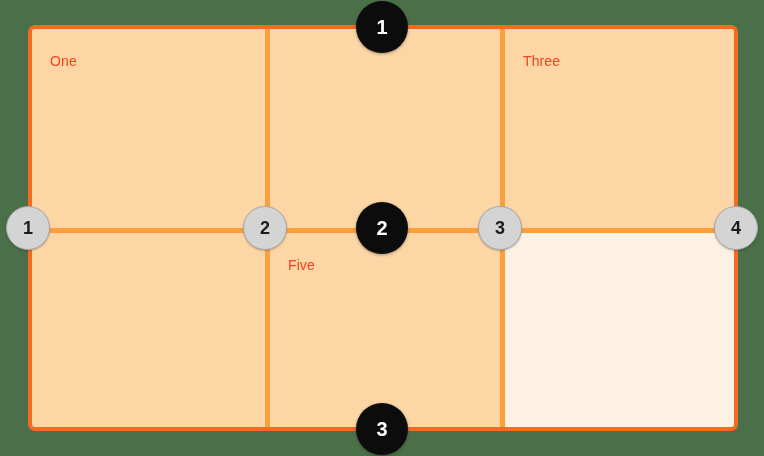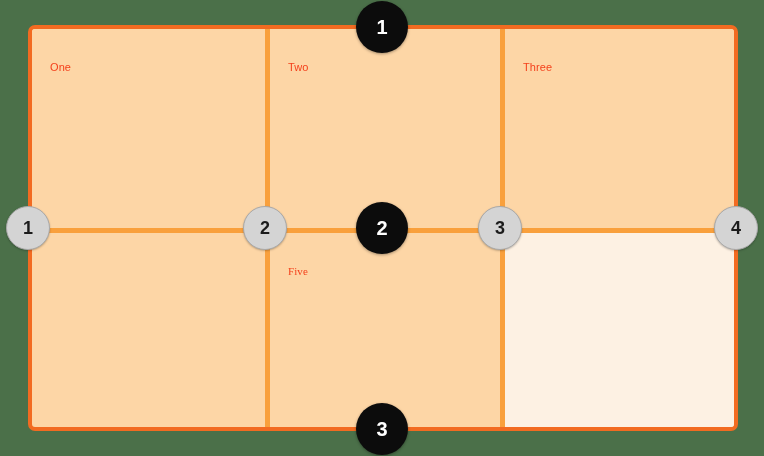--- a/index.html
+++ b/index.html
@@ -39,22 +39,22 @@
     box-sizing: border-box;
     background: #fdd6a6;
   }
   .cell.faded {
     background: #fdf1e3;
   }
 
   .cell-label {
     position: absolute;
     left: 18px;
-    top: 32px;
-    font-size: 11px;
+    top: 24px;
+    font-size: 14px;
     color: #f4411c;
     white-space: nowrap;
     letter-spacing: .1px;
   }
 
   
   .divider-v {
     position: absolute;
     top: 0;
     width: 5px;
@@ -102,28 +102,25 @@
 </head>
 <body>
 
 <div id="stage">
 
   <div class="grid-frame">
 
     <div class="cell" style="left:0px;   top:0px;   width:233px; height:199px;">
       <span class="cell-label">One</span>
     </div>
-    <div class="cell" style="left:238px; top:0px;   width:230px; height:199px;">
-      <span class="cell-label">Two</span>
-    </div>
     <div class="cell" style="left:473px; top:0px;   width:229px; height:199px;padding-left:29px;">
       <span class="cell-label">Three</span>
     </div>
 
-    <div class="cell" style="left:238px; top:204px; width:226px; height:194px;font-family:Liberation Serif, serif;">
+    <div class="cell" style="left:238px; top:204px; width:226px; height:194px;">
       <span class="cell-label">Five</span>
     </div>
     <div class="cell faded" style="left:473px; top:204px; width:229px; height:194px;">
       <span class="cell-label"></span>
     </div>
 
     <div class="divider-v" style="left:233px;"></div>
     <div class="divider-v" style="left:468px;"></div>
     <div class="divider-h" style="top:199px;"></div>
   </div>

